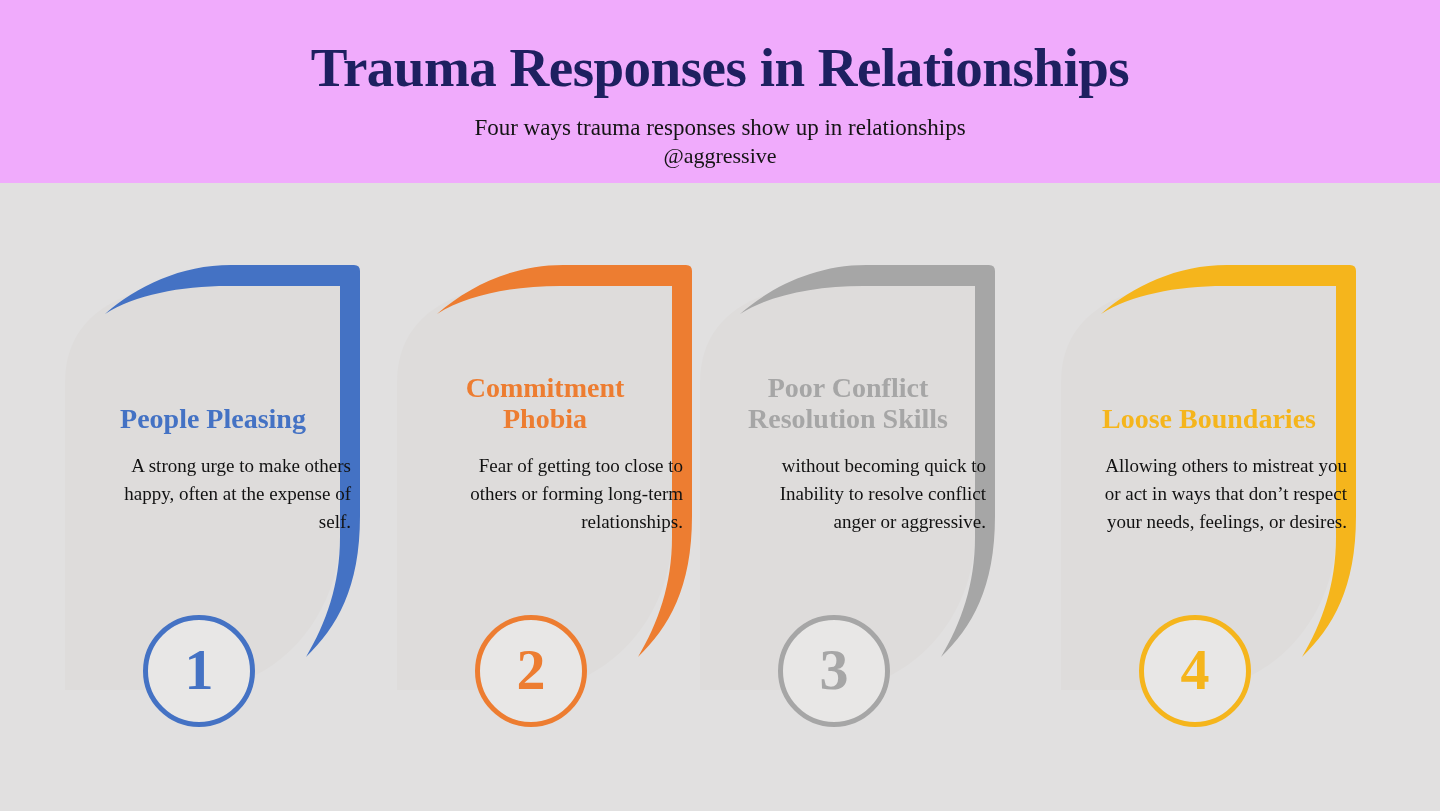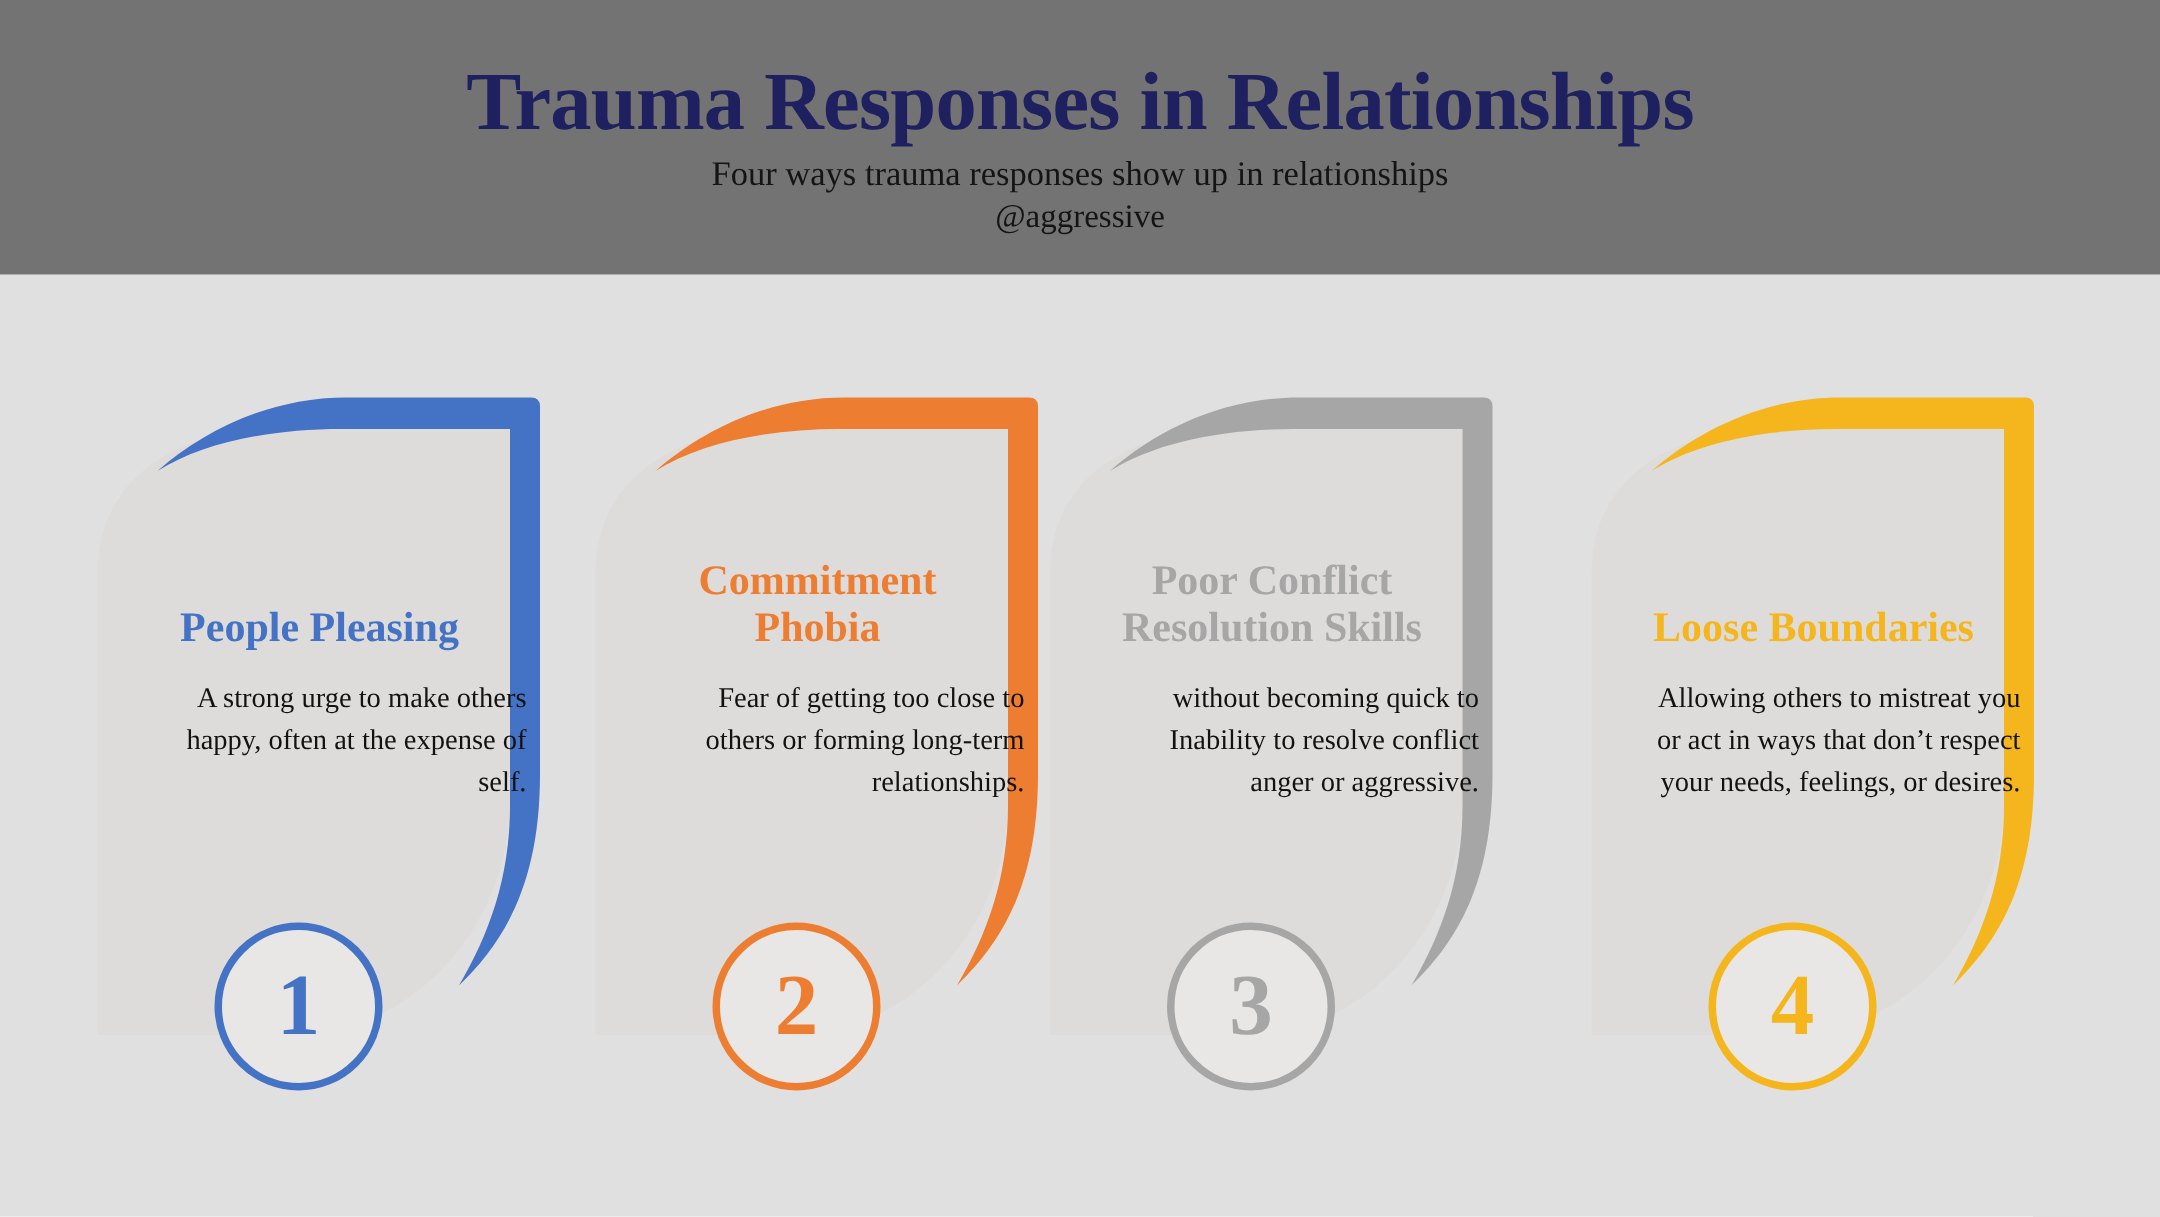--- a/index.html
+++ b/index.html
@@ -22,21 +22,21 @@
     width: 1440px; height: 628px;
   }
   .page-title {
     padding-top: 38px;
     font-size: 55px;
     font-weight: 700;
     letter-spacing: -0.5px;
     line-height: 60px;
   }
   .page-subtitle {
-    margin-top: 4px;
+    margin-top: 16px;
     font-size: 23px;
     line-height: 27px;
     color: #141414;
   }
   .page-handle {
     margin-top: 2px;
     font-size: 22px;
     line-height: 26px;
     color: #141414;
   }
@@ -85,21 +85,21 @@
     padding-bottom: 4px;
   }
 </style>
 </head>
 <body>
 
 <div id="stage">
 
   <div class="main-band" style="background-color: rgb(225, 224, 224);"></div>
 
-  <div class="top-band" style="background-color: #737373;">
+  <div class="top-band" style="background-color: #f0abfc;">
     <h1 class="page-title" style="color: rgb(30, 32, 96);">Trauma Responses in Relationships</h1>
     <div class="page-subtitle">Four ways trauma responses show up in relationships</div>
     <div class="page-handle">@aggressive</div>
   </div>
 
   <div class="card" style="left:63px">
     <svg class="card-shape" width="300" height="478" viewBox="0 0 300 478">
       <path d="M 2 440 L 2 132 C 2 66 58 34 138 34 L 277 34 L 277 284 C 277 366 213 440 132 440 Z" fill="#DEDCDB"></path>
       <path d="M 42 64 C 74 36 118 15 168 15 L 291 15 Q 297 15 297 21 L 297 266 C 297 338 274 377 243 407 C 263 373 277 335 277 287 L 277 36 L 165 36 C 117 36 72 45 42 64 Z" fill="#4472C4"></path>
     </svg>

